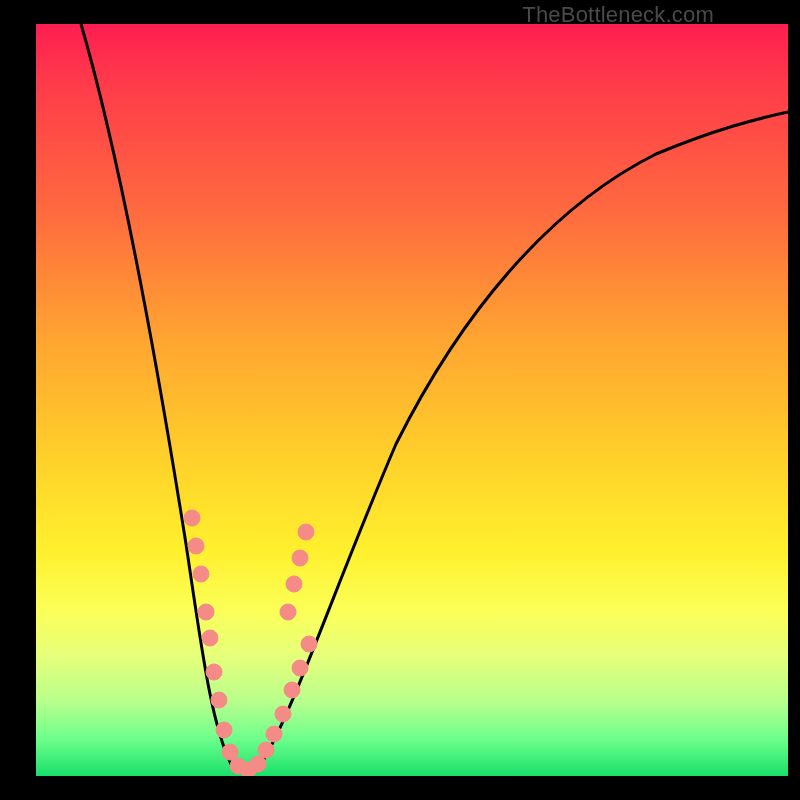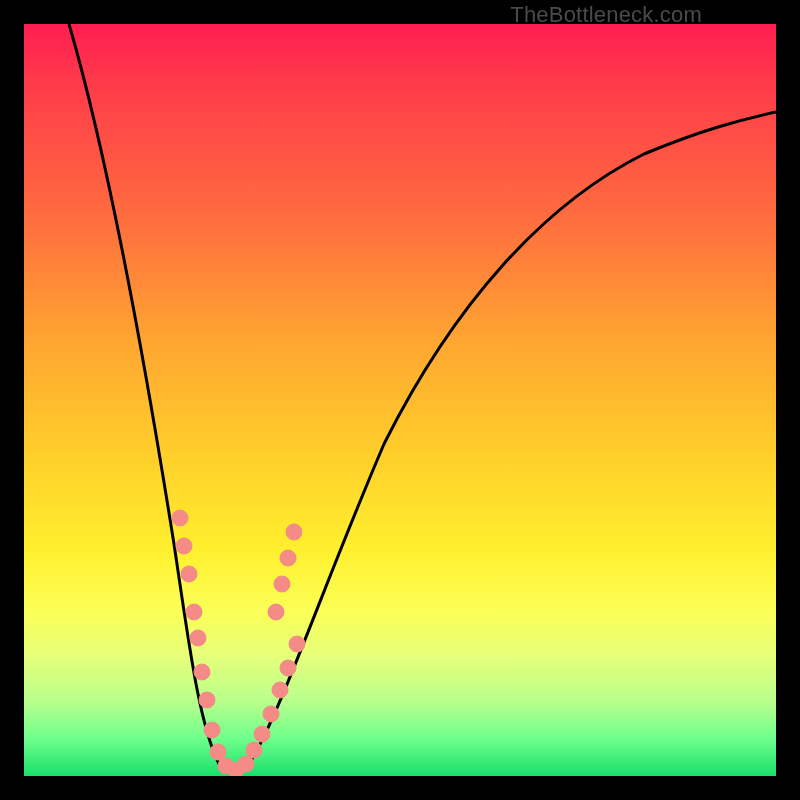--- a/index.html
+++ b/index.html
@@ -7,21 +7,21 @@
     padding: 0;
     width: 800px;
     height: 800px;
     overflow: hidden;
     background: #000;
     font-family: Arial, Helvetica, sans-serif;
   }
   .frame {
     position: absolute;
     top: 0;
-    left: 0;
+    left: 12px;
     width: 710px;
     height: 800px;
     background: #000;
   }
   .plot {
     position: absolute;
     top: 24px;
     left: 24px;
     width: 752px;
     height: 752px;

